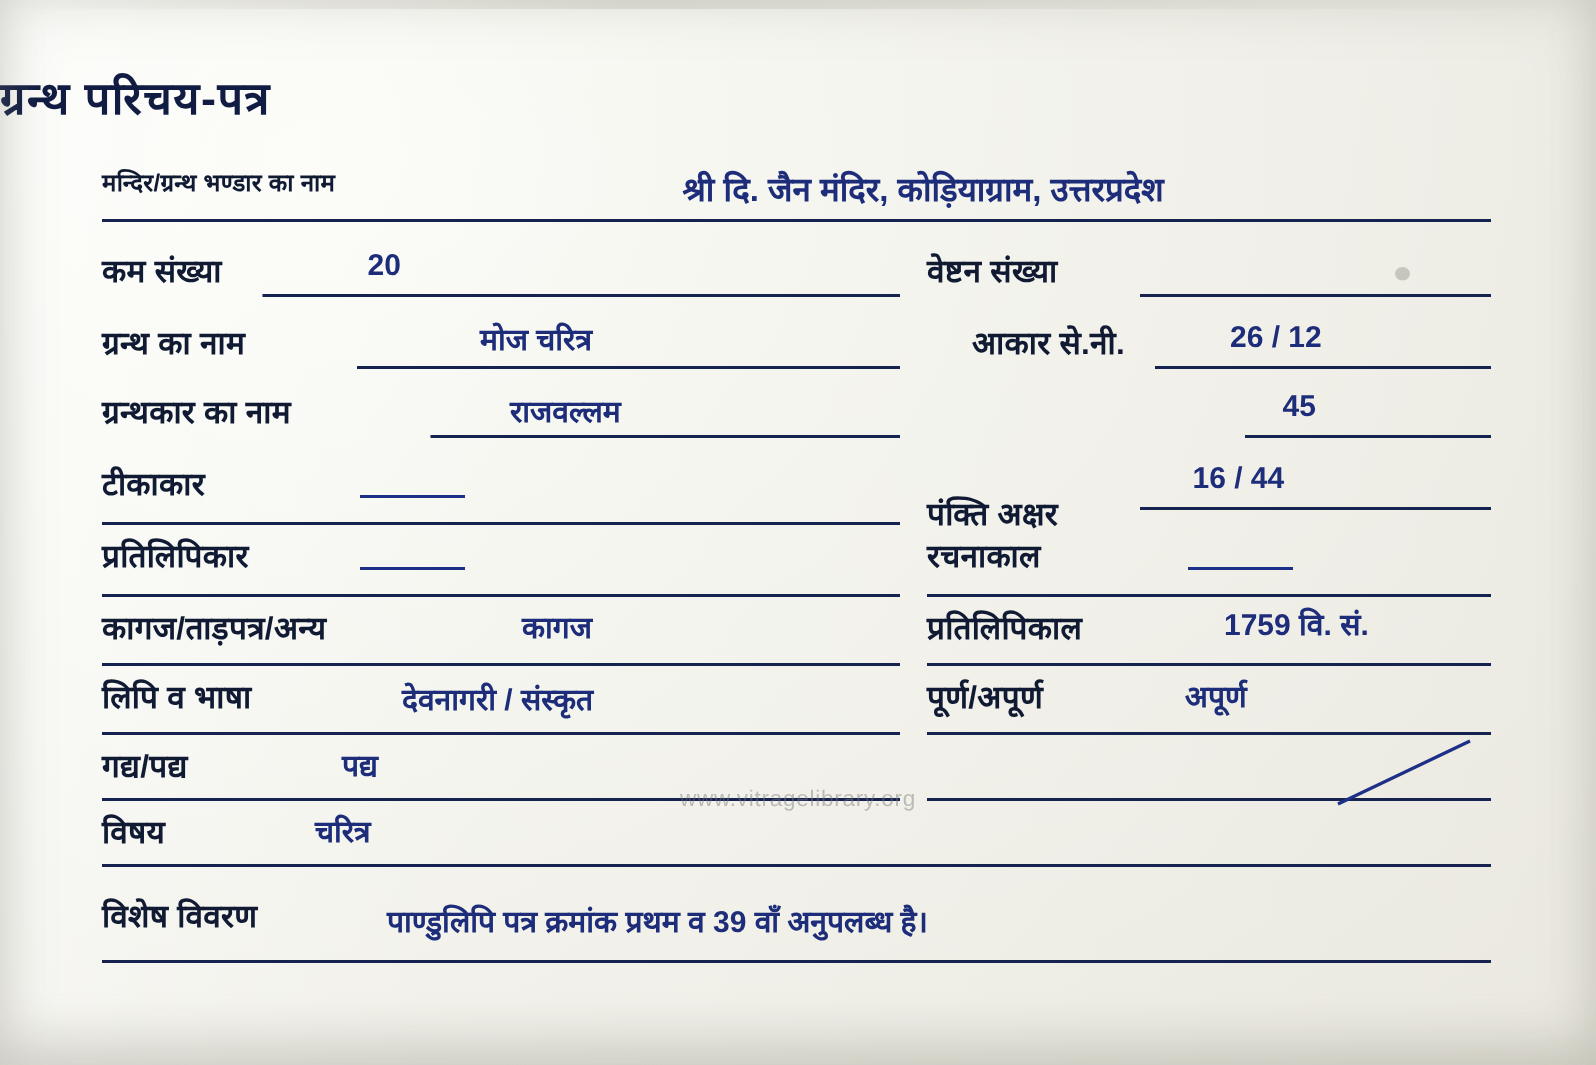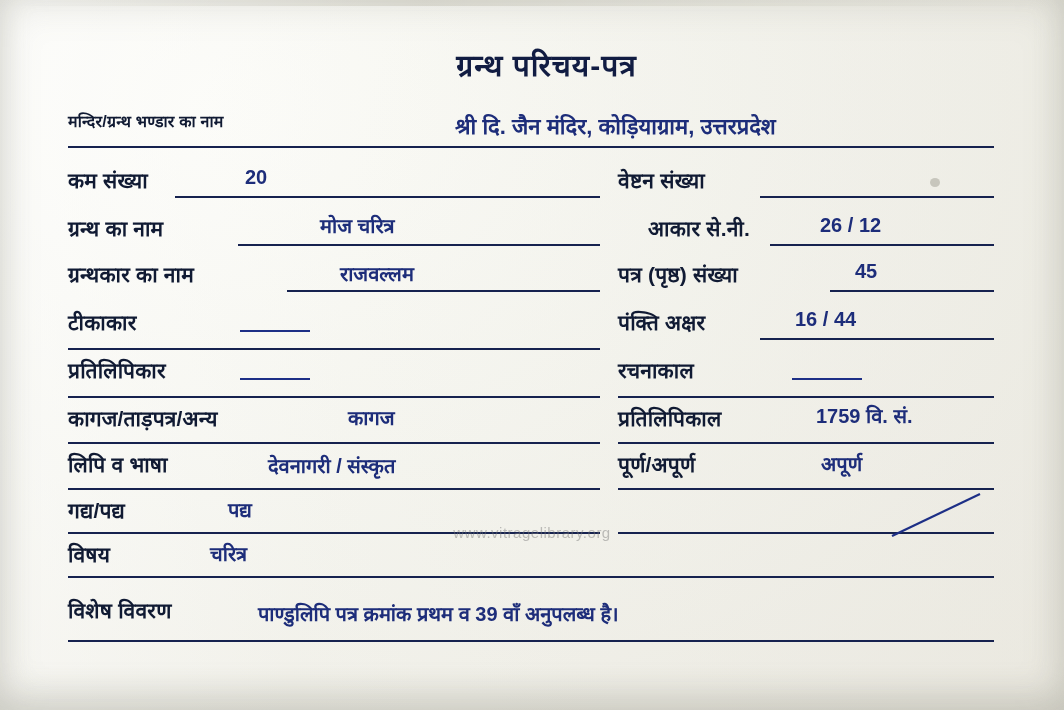--- a/index.html
+++ b/index.html
@@ -46,26 +46,25 @@
     letter-spacing: 0.2px;
   }
   .hand {
     color: #1d2d7a;
     font-weight: 600;
   }
   #title {
     left: 0;
     right: 0;
     top: 44px;
-    text-align: center;
+    text-align: left;
     font-size: 30px;
     font-weight: 700;
     color: #111c42;
     letter-spacing: 1px;
-    padding-left: 29px;
   }
   .rule {
     position: absolute;
     height: 0;
     border-top: 2px solid #16224f;
   }
   .rule.blue {
     border-top: 2.2px solid #1d2f86;
   }
   
@@ -97,21 +96,21 @@
   #r3-v  { left: 340px; top: 260px; }
   #r3-rl { left: 287px; top: 290px; width: 313px; }
   #r3-l2 { left: 618px; top: 260px; }
   #r3-v2 { left: 855px; top: 260px; }
   #r3-rl2{ left: 830px; top: 290px; width: 164px; }
 
   
   #r4-l  { left: 68px;  top: 308px; }
   #r4-rl { left: 240px; top: 330px; width: 70px; }
   #r4-rl-long { left: 68px; top: 348px; width: 532px; }
-  #r4-l2 { left: 618px; top: 308px; }
+  #r4-l2 { left: 618px; top: 328px; }
   #r4-v2 { left: 795px; top: 308px; }
   #r4-rl2{ left: 760px; top: 338px; width: 234px; }
 
   
   #r5-l  { left: 68px;  top: 356px; }
   #r5-rl { left: 240px; top: 378px; width: 70px; }
   #r5-rl-long { left: 68px; top: 396px; width: 532px; }
   #r5-l2 { left: 618px; top: 356px; }
   #r5-rl2s { left: 792px; top: 378px; width: 70px; }
   #r5-rl2{ left: 618px; top: 396px; width: 376px; }
@@ -122,21 +121,21 @@
   #r6-rl { left: 68px;  top: 442px; width: 532px; }
   #r6-l2 { left: 618px; top: 404px; }
   #r6-v2 { left: 816px; top: 402px; }
   #r6-rl2{ left: 618px; top: 442px; width: 376px; }
 
   
   #r7-l  { left: 68px;  top: 450px; text-align: center; }
   #r7-v  { left: 268px; top: 452px; }
   #r7-rl { left: 68px;  top: 488px; width: 532px; }
   #r7-l2 { left: 618px; top: 450px; }
-  #r7-v2 { left: 790px; top: 450px; margin-left: 31px; }
+  #r7-v2 { left: 790px; top: 450px; }
   #r7-rl2{ left: 618px; top: 488px; width: 376px; }
 
   
   #r8-l  { left: 68px;  top: 496px; }
   #r8-v  { left: 228px; top: 496px; }
   #r8-rl { left: 68px;  top: 532px; width: 532px; }
   #r8-l2 { left: 618px; top: 496px; }
   #r8-rl2{ left: 618px; top: 532px; width: 376px; }
 
   
@@ -204,21 +203,20 @@
   <div id="r2-l" class="ink printed lbl">ग्रन्थ का नाम</div>
   <div id="r2-v" class="ink hand val">मोज चरित्र</div>
   <div id="r2-rl" class="rule"></div>
   <div id="r2-l2" class="ink printed lbl">आकार से.नी.</div>
   <div id="r2-v2" class="ink hand val">26 / 12</div>
   <div id="r2-rl2" class="rule"></div>
 
   <div id="r3-l" class="ink printed lbl">ग्रन्थकार का नाम</div>
   <div id="r3-v" class="ink hand val">राजवल्लम</div>
   <div id="r3-rl" class="rule"></div>
-  <div id="r3-l2" class="ink printed lbl">पत्र (पृष्ठ) संख्या</div>
   <div id="r3-v2" class="ink hand val">45</div>
   <div id="r3-rl2" class="rule"></div>
 
   <div id="r4-l" class="ink printed lbl">टीकाकार</div>
   <div id="r4-rl" class="rule blue"></div>
   <div id="r4-rl-long" class="rule"></div>
   <div id="r4-l2" class="ink printed lbl">पंक्ति अक्षर</div>
   <div id="r4-v2" class="ink hand val">16 / 44</div>
   <div id="r4-rl2" class="rule"></div>
 

